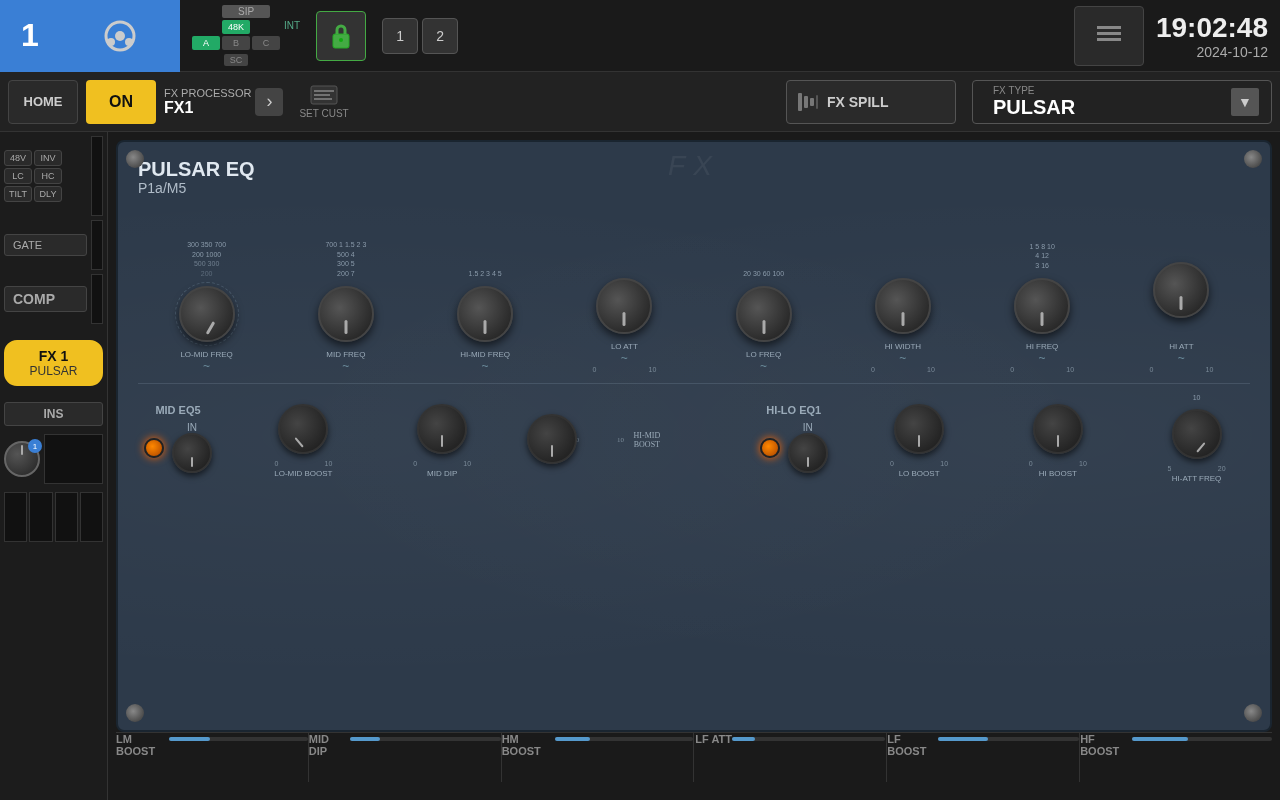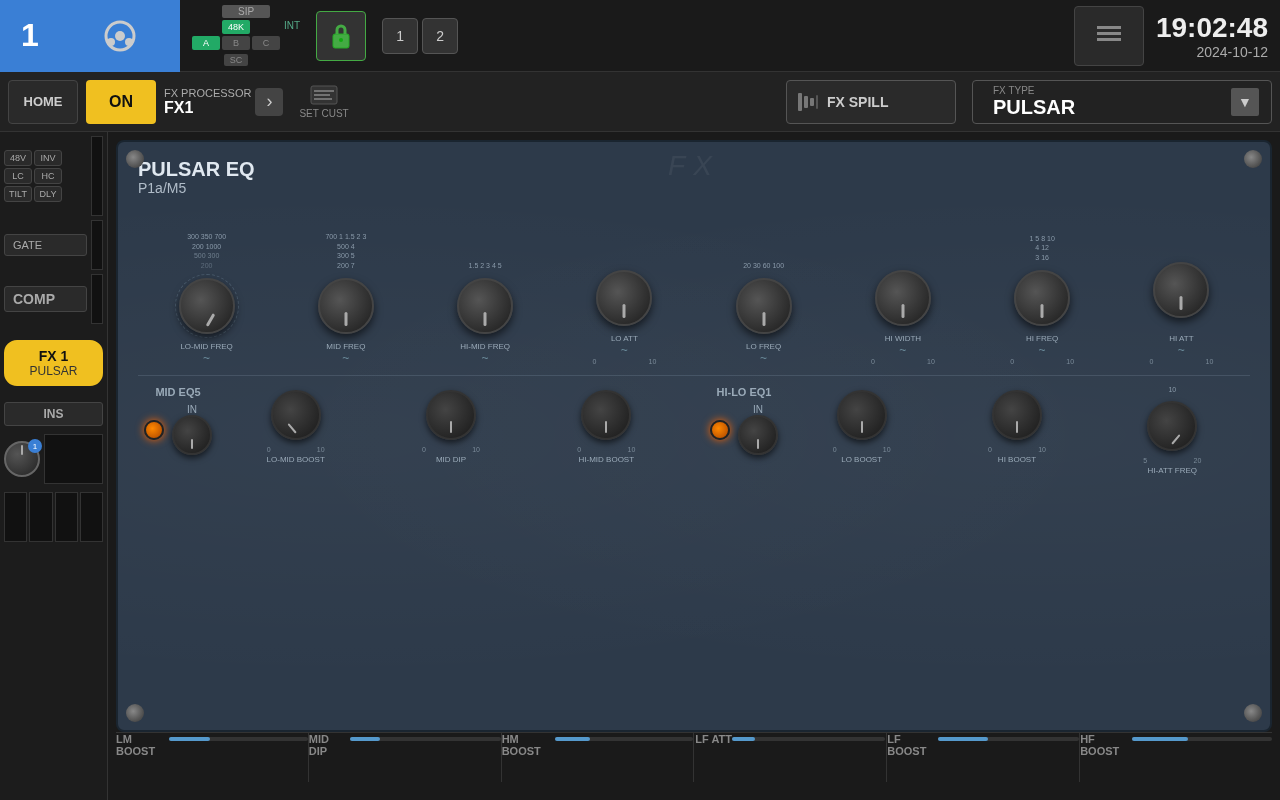--- a/index.html
+++ b/index.html
@@ -684,33 +684,33 @@
           </div>
         </div>
 
         <div style="display:flex;flex-direction:column;align-items:center;flex:1;">
           <div style="height:50px;"></div>
           <div style="position:relative;width:64px;height:64px;">
             <div style="position:absolute;top:50%;left:50%;width:56px;height:56px;transform:translate(-50%,-50%);background:radial-gradient(circle at 38% 38%, #555, #1a1a1a);border-radius:50%;border:2px solid #444;box-shadow:0 4px 8px rgba(0,0,0,0.6);">
               <div style="position:absolute;bottom:6px;left:50%;transform:translateX(-50%);width:3px;height:14px;background:#aaa;border-radius:2px;"></div>
             </div>
           </div>
-          <div style="font-size:8px;color:#9aaab8;margin-top:12px;text-align:center;">HI ATT</div>
+          <div style="font-size:8px;color:#9aaab8;margin-top:20px;text-align:center;">HI ATT</div>
           <div style="font-size:12px;color:#6a8a9a;">~</div>
           <div style="display:flex;justify-content:space-between;width:64px;font-size:7px;color:#7a8a98;margin-top:1px;">
             <span>0</span>
               <span>10</span>
           </div>
         </div>
 
       </div>
 
       <div style="height:1px;background:rgba(150,170,190,0.2);margin:10px 0;"></div>
 
-      <div style="display:flex;gap:0;">
+      <div style="display:flex;align-items:center;gap:32px;">
 
         <div style="display:flex;flex-direction:column;align-items:center;gap:6px;width:80px;">
           <div style="font-size:11px;color:#9aaab8;font-weight:bold;">MID EQ5</div>
           <div style="display:flex;gap:8px;align-items:center;">
             <div class="led-orange"></div>
             <div style="display:flex;flex-direction:column;align-items:center;">
               <div style="font-size:10px;color:#9aaab8;">IN</div>
               <div style="position:relative;width:40px;height:40px;background:radial-gradient(circle at 38% 38%, #444, #181818);border-radius:50%;border:2px solid #333;box-shadow:0 3px 6px rgba(0,0,0,0.6);">
                 <div style="position:absolute;bottom:4px;left:50%;transform:translateX(-50%);width:2px;height:10px;background:#aaa;border-radius:2px;"></div>
               </div>
@@ -737,21 +737,21 @@
               <div style="position:absolute;bottom:5px;left:50%;transform:translateX(-50%);width:2px;height:12px;background:#aaa;border-radius:2px;"></div>
             </div>
           </div>
           <div style="display:flex;justify-content:space-between;width:58px;font-size:7px;color:#7a8a98;margin-top:2px;">
               <span>0</span>
               <span>10</span>
             </div>
           <div style="font-size:8px;color:#9aaab8;margin-top:2px;text-align:center;">MID DIP</div>
         </div>
 
-        <div style="display:flex;flex-direction:column;align-items:center;flex:1;">
+        <div style="display:flex;flex-direction:row;align-items:center;flex:1;font-family:Liberation Serif, serif;">
           <div style="position:relative;width:58px;height:58px;">
             <div style="position:absolute;top:50%;left:50%;width:50px;height:50px;transform:translate(-50%,-50%);background:radial-gradient(circle at 38% 38%, #444, #181818);border-radius:50%;border:2px solid #333;box-shadow:0 3px 6px rgba(0,0,0,0.6);">
               <div style="position:absolute;bottom:5px;left:50%;transform:translateX(-50%);width:2px;height:12px;background:#aaa;border-radius:2px;"></div>
             </div>
           </div>
           <div style="display:flex;justify-content:space-between;width:58px;font-size:7px;color:#7a8a98;margin-top:2px;">
               <span>0</span>
               <span>10</span>
             </div>
           <div style="font-size:8px;color:#9aaab8;margin-top:2px;text-align:center;">HI-MID BOOST</div>

